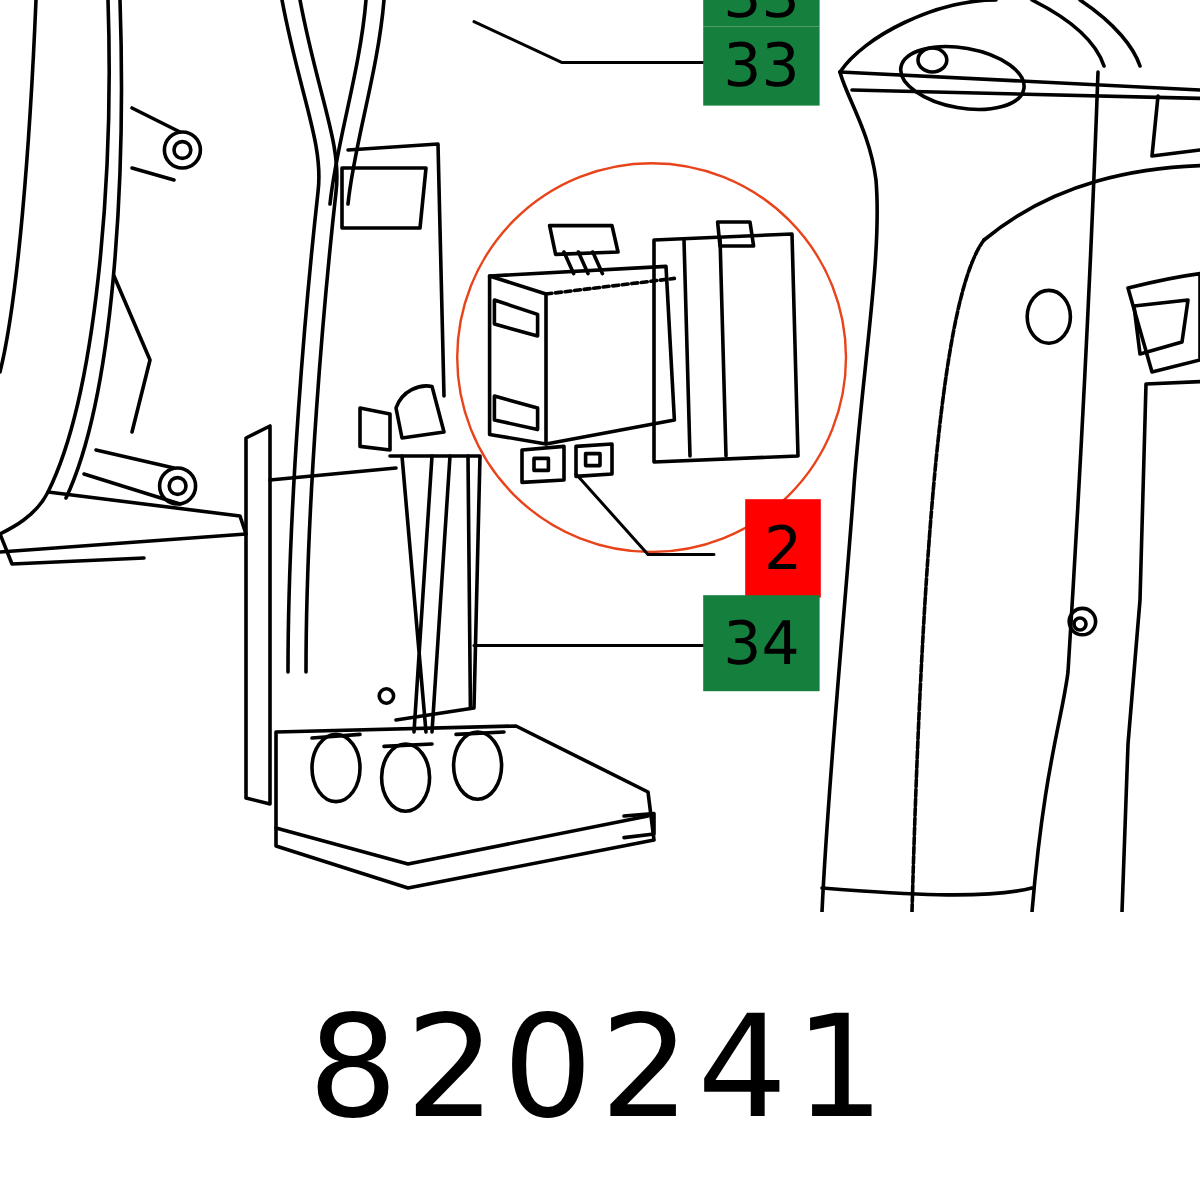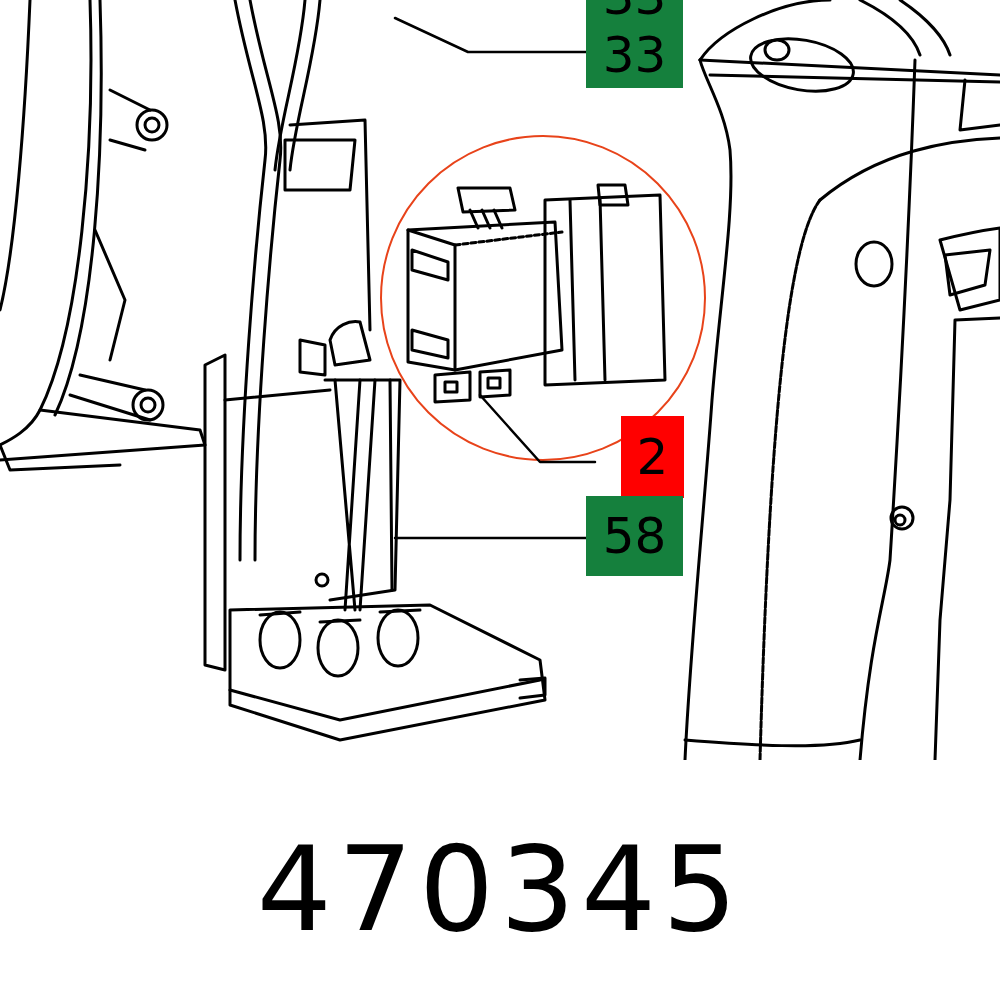--- a/index.html
+++ b/index.html
@@ -102,15 +102,15 @@
   <g stroke-width="2.5">
     <path d="M395 18 L 468 52 L 590 52"></path>
     <path d="M480 395 L 540 462 L 595 462"></path>
     <path d="M395 538 L 590 538"></path>
   </g>
 </svg>
 
 <div class="callout green" style="left:586px; top:-30px; width:97px; height:52px; align-items:flex-end;">33</div>
 <div class="callout green" style="left:586px; top:22px; width:97px; height:66px;">33</div>
 <div class="callout red" style="left:621px; top:416px; width:63px; height:82px;">2</div>
-<div class="callout green" style="left:586px; top:496px; width:97px; height:80px;">58</div>
+<div class="callout green" style="left:586px; top:496px; width:97px; height:80px;">34</div>
 
-<div id="part-number">470345</div>
+<div id="part-number">820241</div>
 
 </body></html>

